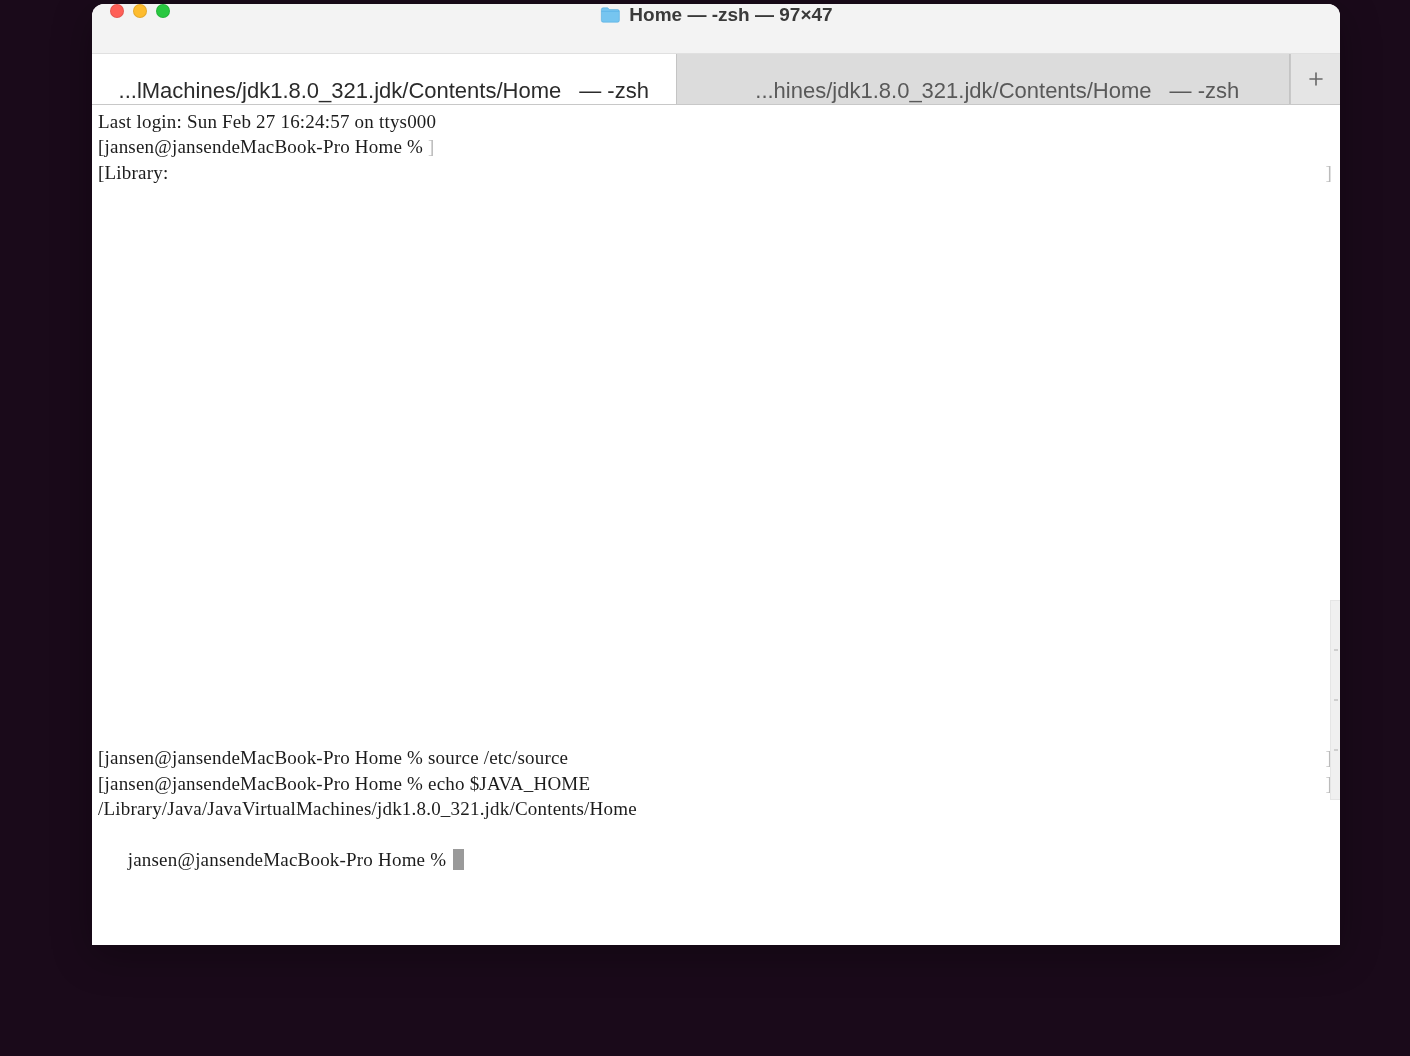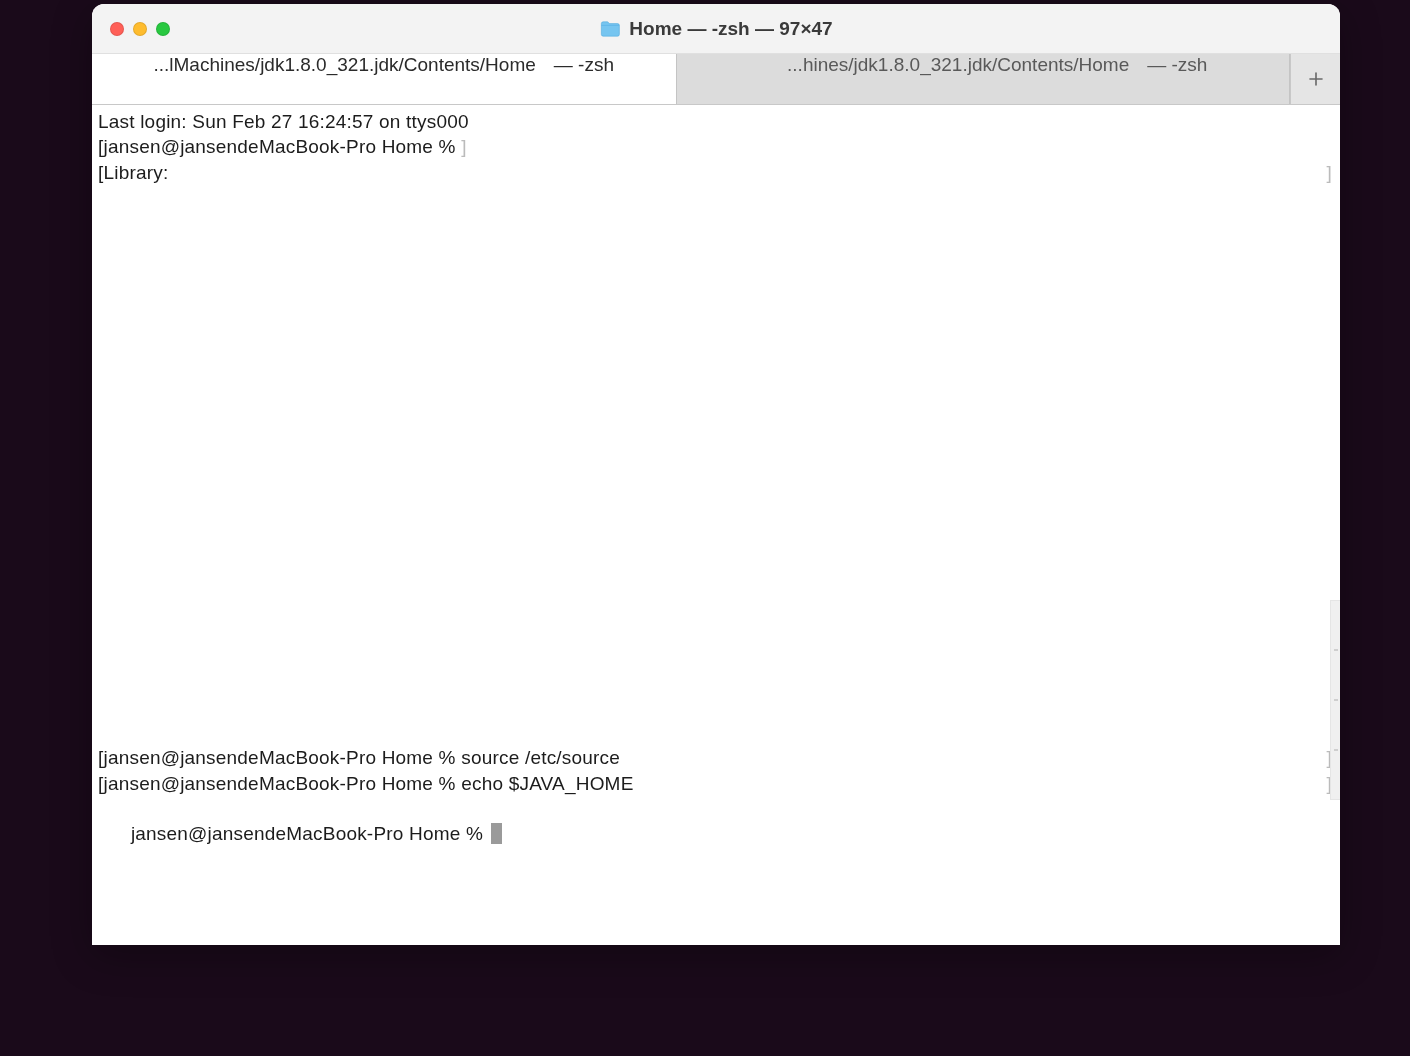--- a/index.html
+++ b/index.html
@@ -22,21 +22,21 @@
       margin-top: 4px;
       box-shadow: 0 10px 40px rgba(0,0,0,0.3);
       overflow: hidden;
       position: relative;
     }
     .titlebar {
       height: 50px;
       background: #f3f3f3;
       border-bottom: 1px solid #e0e0e0;
       display: flex;
-      align-items: center;
+      align-items: flex-start;
       position: relative;
     }
     .traffic-lights {
       display: flex;
       gap: 9px;
       padding-left: 18px;
       align-items: center;
     }
     .tl {
       width: 14px;
@@ -64,23 +64,23 @@
     }
     .tabbar {
       height: 51px;
       background: #d9d9d9;
       display: flex;
       border-bottom: 1px solid #c8c8c8;
     }
     .tab {
       flex: 1;
       display: flex;
-      align-items: flex-start;
+      align-items: flex-end;
       justify-content: center;
-      font-size: 19px;
+      font-size: 22px;
       color: #595959;
       border-right: 1px solid #c4c4c4;
       cursor: default;
       padding: 0 12px;
       white-space: nowrap;
       overflow: hidden;
     }
     .tab.active {
       background: #ffffff;
       color: #2b2b2b;
@@ -99,21 +99,21 @@
       background: #e5e5e5;
       border-left: 1px solid #c8c8c8;
     }
     .plus-icon {
       width: 18px;
       height: 18px;
       color: #6a6a6a;
     }
     .terminal {
       background: #fff;
-      font-family: Liberation Sans, sans-serif;
+      font-family: Liberation Serif, serif;
       font-size: 19px;
       line-height: 25.4px;
       color: #1c1c1c;
       padding: 4px 6px 4px 6px;
       height: 840px;
       position: relative;
       letter-spacing: 0.2px;
     }
     .term-row {
       display: flex;
@@ -230,20 +230,21 @@
       <span class="term-right">]</span>
     </div>
 
     <div class="term-row">
       <span class="term-left">[</span>
       <span class="term-left">jansen@jansendeMacBook-Pro Home % </span>
       <span class="term-cmd">echo $JAVA_HOME</span>
       <span class="term-right">]</span>
     </div>
 
+    <div class="pre">/Library/Java/JavaVirtualMachines/jdk1.8.0_321.jdk/Contents/Home</div>
 
     <div class="pre">
       <span>jansen@jansendeMacBook-Pro Home % </span><span class="cursor-block"></span>
     </div>
 
     <div class="scrollbar-stub">
       <div class="notch"></div>
         <div class="notch"></div>
         <div class="notch"></div>
     </div>

